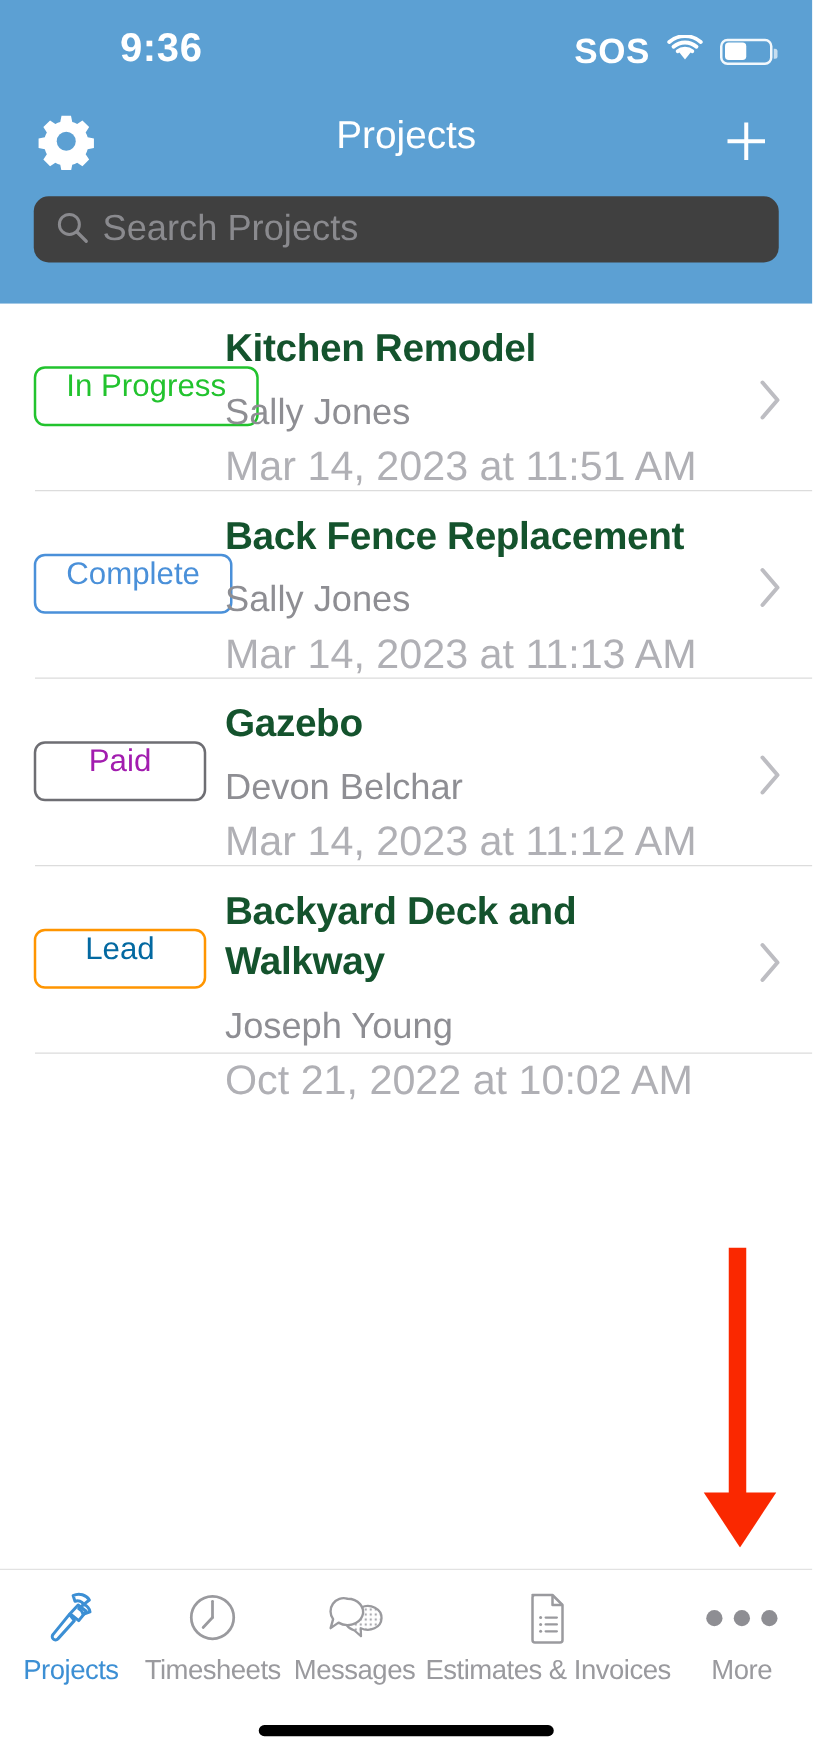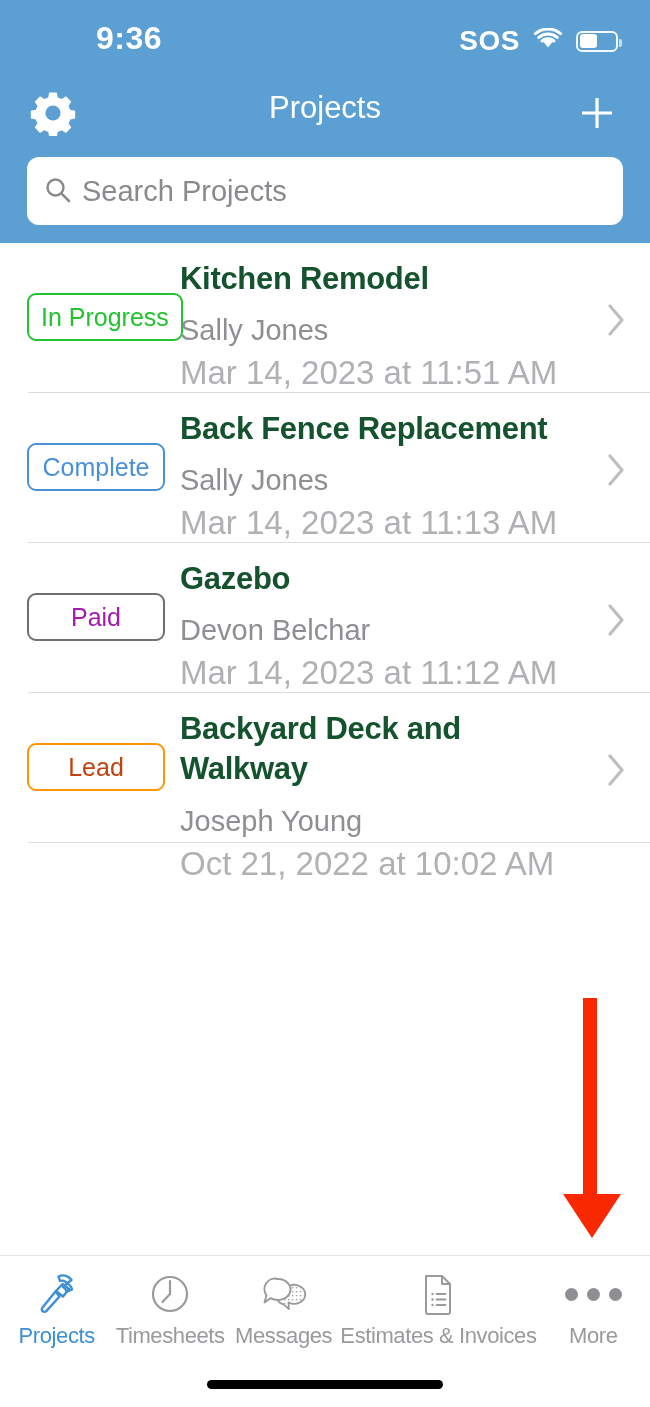--- a/index.html
+++ b/index.html
@@ -109,22 +109,22 @@
     right: 22px; top: 14px;
     width: 62px; height: 58px;
     display: flex; align-items: center; justify-content: center;
     cursor: pointer;
   }
 
   
   .search-wrap {
     position: absolute;
     left: 27px; top: 157px;
-    width: 596px; height: 68px;
-    background: #ffffff;
+    width: 596px; height: 53px;
+    background: #404040;
     border-radius: 12px;
     display: flex;
     align-items: center;
     padding-left: 17px;
     cursor: text;
   }
   .search-icon { flex: 0 0 auto; margin-right: 10px; margin-top: 1px; }
   .search-placeholder {
     color: #8A8A8E;
     font-size: 29px;
@@ -150,25 +150,24 @@
     background: #DCDCDC;
   }
   .badge {
     position: absolute;
     left: 27px; top: 50px;
     min-width: 138px;
     height: 48px;
     border: 2.5px solid #888;
     border-radius: 9px;
     display: flex;
-    align-items: center;
     justify-content: center;
     font-size: 25px;
     background: #ffffff;
-    padding: 0 12px;
+    padding: 0 24px;
   }
   .row-body {
     position: absolute;
     left: 180px; top: 16px;
     right: 60px;
   }
   .row-title {
     font-size: 31px;
     font-weight: bold;
     color: #14532d;
@@ -355,21 +354,21 @@
       </div>
       <span class="chevron">
         <svg width="20" height="34" viewBox="0 0 20 34">
           <path d="M3 3 L15 17 L3 31" stroke="#BDBDC2" stroke-width="3.2" fill="none" stroke-linecap="round" stroke-linejoin="round"></path>
         </svg>
       </span>
       <div class="row-sep"></div>
     </div>
 
     <div class="row">
-      <div class="badge" style="border-color:#FF9500;color:#c2410c;">
+      <div class="badge" style="border-color:#FF9500;color:#0369a1;">
         <span>Lead</span>
       </div>
       <div class="row-body">
         <div class="row-title">Backyard Deck and Walkway</div>
         <div class="row-sub">Joseph Young</div>
         <div class="row-date">Oct 21, 2022 at 10:02 AM</div>
       </div>
       <span class="chevron">
         <svg width="20" height="34" viewBox="0 0 20 34">
           <path d="M3 3 L15 17 L3 31" stroke="#BDBDC2" stroke-width="3.2" fill="none" stroke-linecap="round" stroke-linejoin="round"></path>

